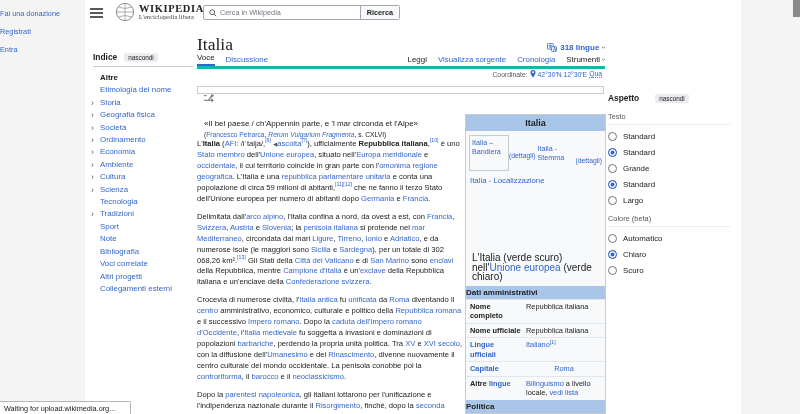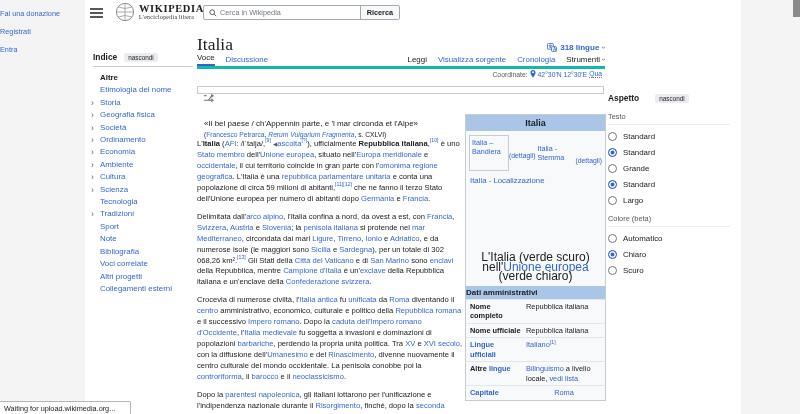--- a/index.html
+++ b/index.html
@@ -67,21 +67,21 @@
   .infobox{left:465px;top:114px;width:141px;background:#f8f9fa;border:1px solid #c8ccd1;box-sizing:border-box;font-size:7.4px;}
   .ib-title{background:#a9c6e9;font-weight:bold;font-size:9px;text-align:center;padding:3px 0;}
   .ib-flags{display:flex;padding:4px 3px 2px 3px;}
   .ib-cell{width:50%;display:flex;flex-direction:row;align-items:center;}
   .ib-imgbox{width:56px;height:36px;border:1px solid #c8ccd1;color:#3366cc;padding:2px;font-size:7.2px;box-sizing:border-box;cursor:pointer;}
   .ib-imgtext{color:#3366cc;width:56px;padding:2px;font-size:7.2px;box-sizing:border-box;cursor:pointer;}
   .ib-dett{color:#3366cc;font-size:6.8px;text-align:center;margin-top:14px;cursor:pointer;}
   .ib-cell:first-child .ib-dett{margin-top:4px;}
   .ib-map{height:80px;padding:3px 4px;box-sizing:border-box;}
   .ib-map-label{color:#3366cc;font-size:7.8px;cursor:pointer;}
-  .ib-caption{text-align:center;font-size:12px;line-height:9.5px;padding:0 6px 4px 6px;}
+  .ib-caption{text-align:left;font-size:10px;line-height:9.5px;padding:0 6px 4px 6px;}
   .ib-sec{background:#a9c6e9;font-weight:bold;font-size:8px;padding:2px 0;}
   .ib-row{display:flex;border-top:1px solid #e3e6ea;}
   .ib-label{width:57px;padding:2px 2px 2px 4px;box-sizing:border-box;line-height:9.5px;}
   .ib-value{flex:1;padding:2px 3px;box-sizing:border-box;line-height:9.5px;}
   .ib-value.center{text-align:center;}
 
   
   .aspetto{left:608px;top:52px;width:122px;}
   .asp-head{display:flex;align-items:center;gap:16px;margin-top:41px;}
   .asp-title{font-size:8.4px;font-weight:bold;}
@@ -248,27 +248,28 @@
   </div>
   <div class="ib-row">
     <div class="ib-label"><span class="b">Nome ufficiale</span></div>
     <div class="ib-value"><span>Repubblica italiana</span></div>
   </div>
   <div class="ib-row">
     <div class="ib-label"><span class="blk">Lingue ufficiali</span></div>
     <div class="ib-value"><span class="lk">Italiano</span><span class="sup">[1]</span></div>
   </div>
   <div class="ib-row">
+    <div class="ib-label"><span class="blk">Capitale</span></div>
+    <div class="ib-value center"><span class="lk">Roma</span></div>
+  </div>
+  <div class="ib-row">
     <div class="ib-label"><span class="b">Altre </span><span class="blk">lingue</span></div>
     <div class="ib-value"><span class="lk">Bilinguismo</span><span> a livello locale, </span><span class="lk">vedi lista</span></div>
   </div>
-  <div class="ib-row">
-    <div class="ib-label"><span class="blk">Capitale</span></div>
-    <div class="ib-value center"><span class="lk">Roma</span></div>
-  </div>
+  <div class="ib-sec">Politica</div>
 </div>
 
 <div class="abs aspetto">
   <div class="asp-head">
     <span class="asp-title">Aspetto</span>
     <span class="pill">nascondi</span>
   </div>
 
   <div class="asp-sec">Testo</div>
   <div class="radio-row">

